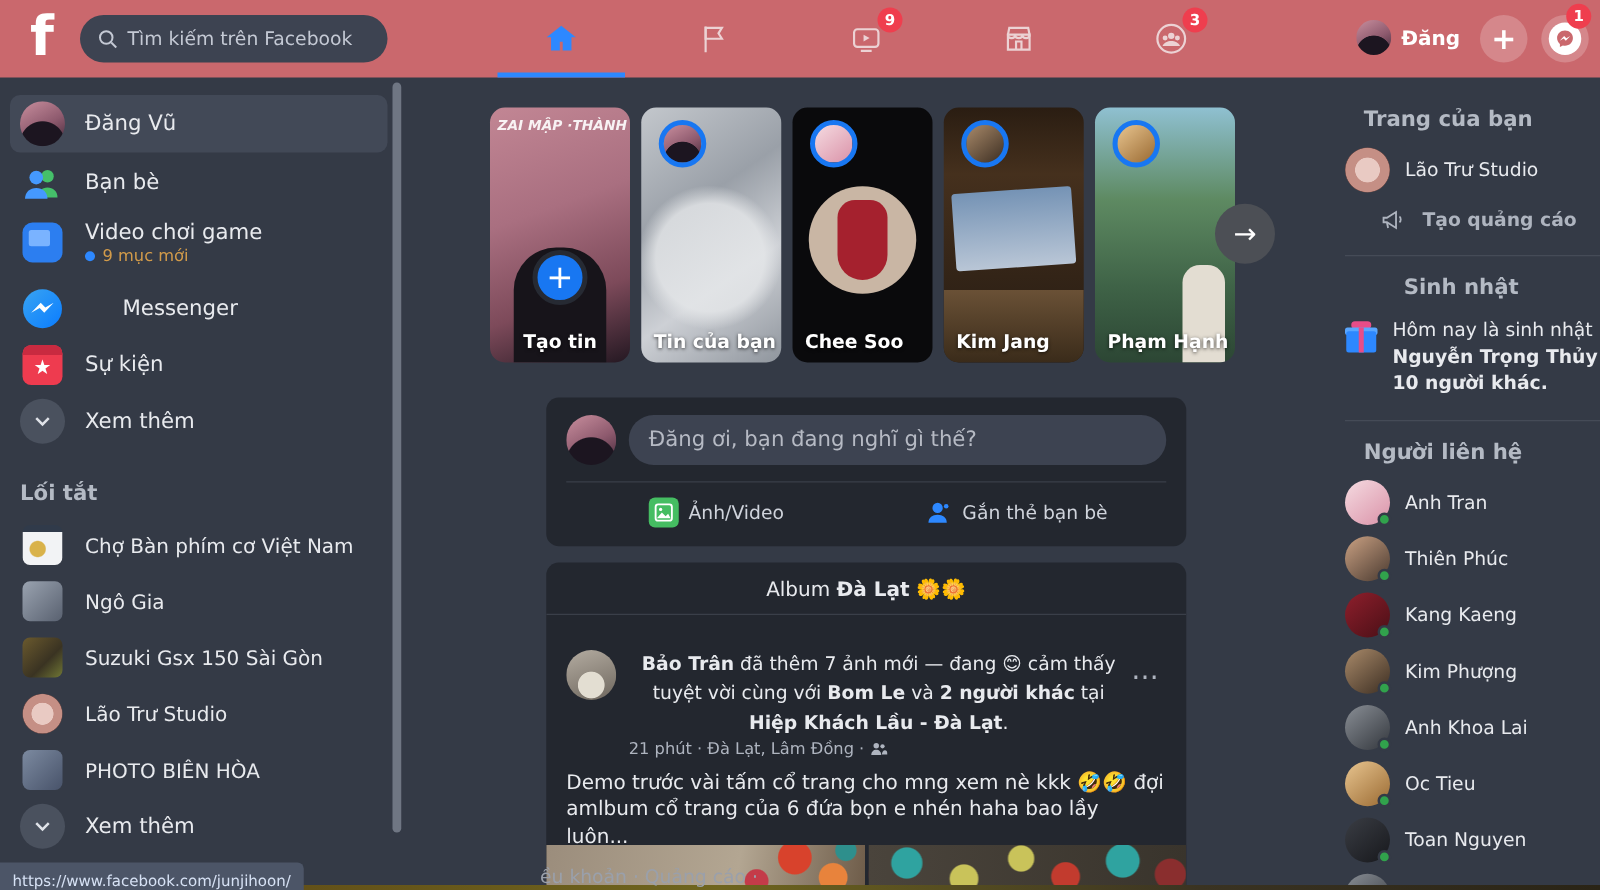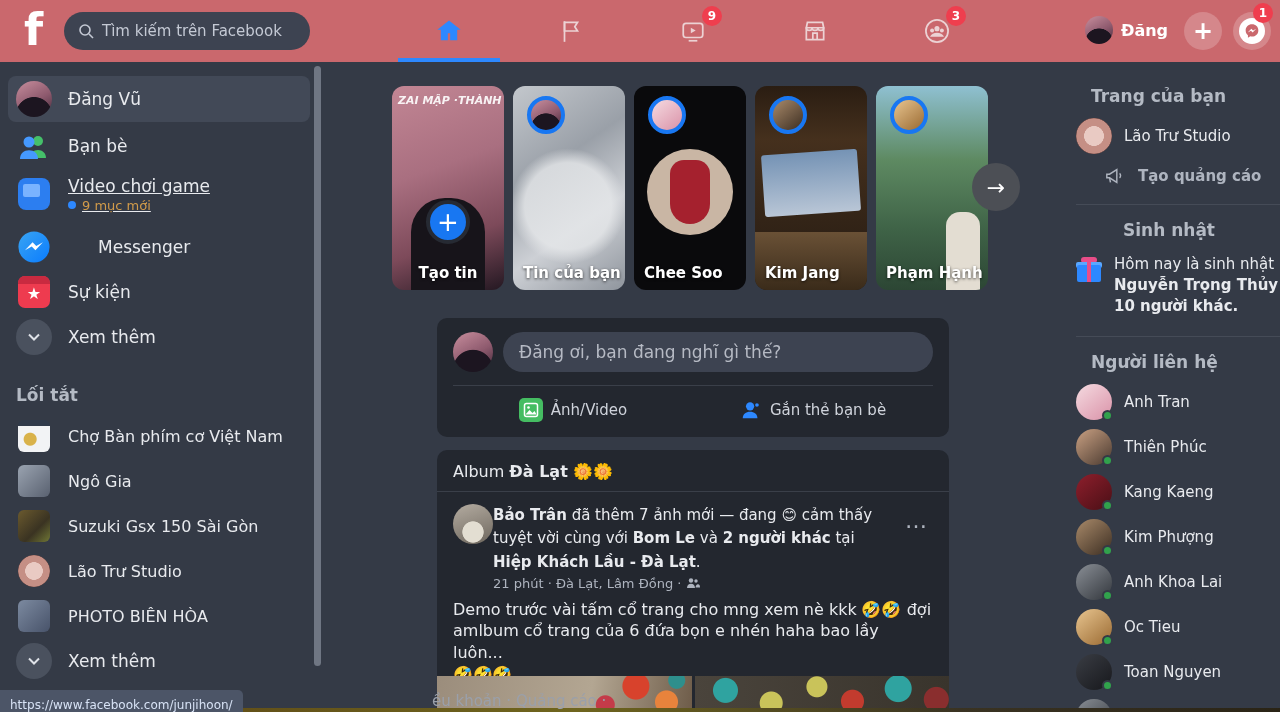--- a/index.html
+++ b/index.html
@@ -84,24 +84,24 @@
   .card{position:absolute;left:437px;width:512px;background:#23272f;border-radius:10px;}
   .composer{top:318px;height:119px;padding:14px 16px 0;}
   .comp-row1{display:flex;align-items:center;gap:10px;}
   .comp-input{flex:1;height:40px;border-radius:20px;background:#3d4351;display:flex;align-items:center;padding:0 16px;
     color:#b6bac4;font-size:17px;}
   .comp-div{height:1px;background:#3a3f49;margin:13px 0 0;}
   .comp-actions{display:flex;height:48px;align-items:center;}
   .comp-act{flex:1;display:flex;align-items:center;justify-content:center;gap:8px;font-size:15px;font-weight:normal;color:#cfd3db;}
   .ic-photo{width:24px;height:24px;border-radius:5px;background:#45bd62;display:flex;align-items:center;justify-content:center;}
   .post{top:450px;height:262px;padding:12px 16px 0;overflow:hidden;border-radius:10px 10px 0 0;}
-  .album-line{font-size:16px;color:#e8eaee;}
+  .album-line{font-size:16px;color:#e8eaee;text-align:center;}
   .album-line b{font-weight:bold;}
   .post-div{height:1px;background:#3a3f49;margin:10px -16px 0;}
-  .post-head{display:flex;margin-top:12px;position:relative;}
+  .post-head{display:flex;gap:10px;margin-top:28px;position:relative;text-align:center;}
   .post-head .htext{font-size:15px;line-height:1.55;color:#e8eaee;width:400px;}
   .post-head .htext b{font-weight:bold;}
   .post-meta{font-size:13px;color:#aeb4bf;margin-top:2px;display:flex;align-items:center;gap:5px;}
   .post-menu{position:absolute;right:4px;top:4px;color:#aeb4bf;font-size:22px;letter-spacing:2px;}
   .post-body{font-size:16px;line-height:1.35;color:#e8eaee;margin-top:8px;}
   .post-photos{position:absolute;left:0;right:0;top:226px;bottom:0;display:flex;gap:3px;background:#23272f;}
   .ph-l{flex:1;background:
     radial-gradient(circle at 78% 28%,#d8422c 0 13px,rgba(0,0,0,0) 14px),
     radial-gradient(circle at 90% 72%,#e8833c 0 11px,rgba(0,0,0,0) 12px),
     radial-gradient(circle at 66% 80%,#c43b49 0 9px,rgba(0,0,0,0) 10px),
@@ -224,21 +224,21 @@
       <div class="icon36">
         <svg width="32" height="32" viewBox="0 0 32 32">
             <circle cx="20" cy="11" r="5" fill="#45c06a"></circle>
             <path d="M12 28c0-5 3.6-8 8-8s8 3 8 8z" fill="#45c06a"></path>
             <circle cx="11" cy="12" r="5.5" fill="#4599ff"></circle>
             <path d="M2 29c0-5.5 4-8.7 9-8.7s9 3.2 9 8.7z" fill="#4599ff"></path>
           </svg>
       </div>
       <span class="lbl">Bạn bè</span>
     </div>
-    <div class="nav-row" style="top:103px;height:58px;text-decoration:underline;">
+    <div class="nav-row" style="top:103px;height:58px;">
       <div class="icon36">
         <div style="width:32px;height:32px;border-radius:8px;background:#2c7ef0;position:relative;">
           <div style="position:absolute;left:5px;top:6px;width:17px;height:13px;background:#7ab3ff;border-radius:2px;"></div>
         </div>
       </div>
       <div>
         <div class="lbl">Video chơi game</div>
         <div class="nav-sub">
             <span class="dot"></span>
             <span>9 mục mới</span>

